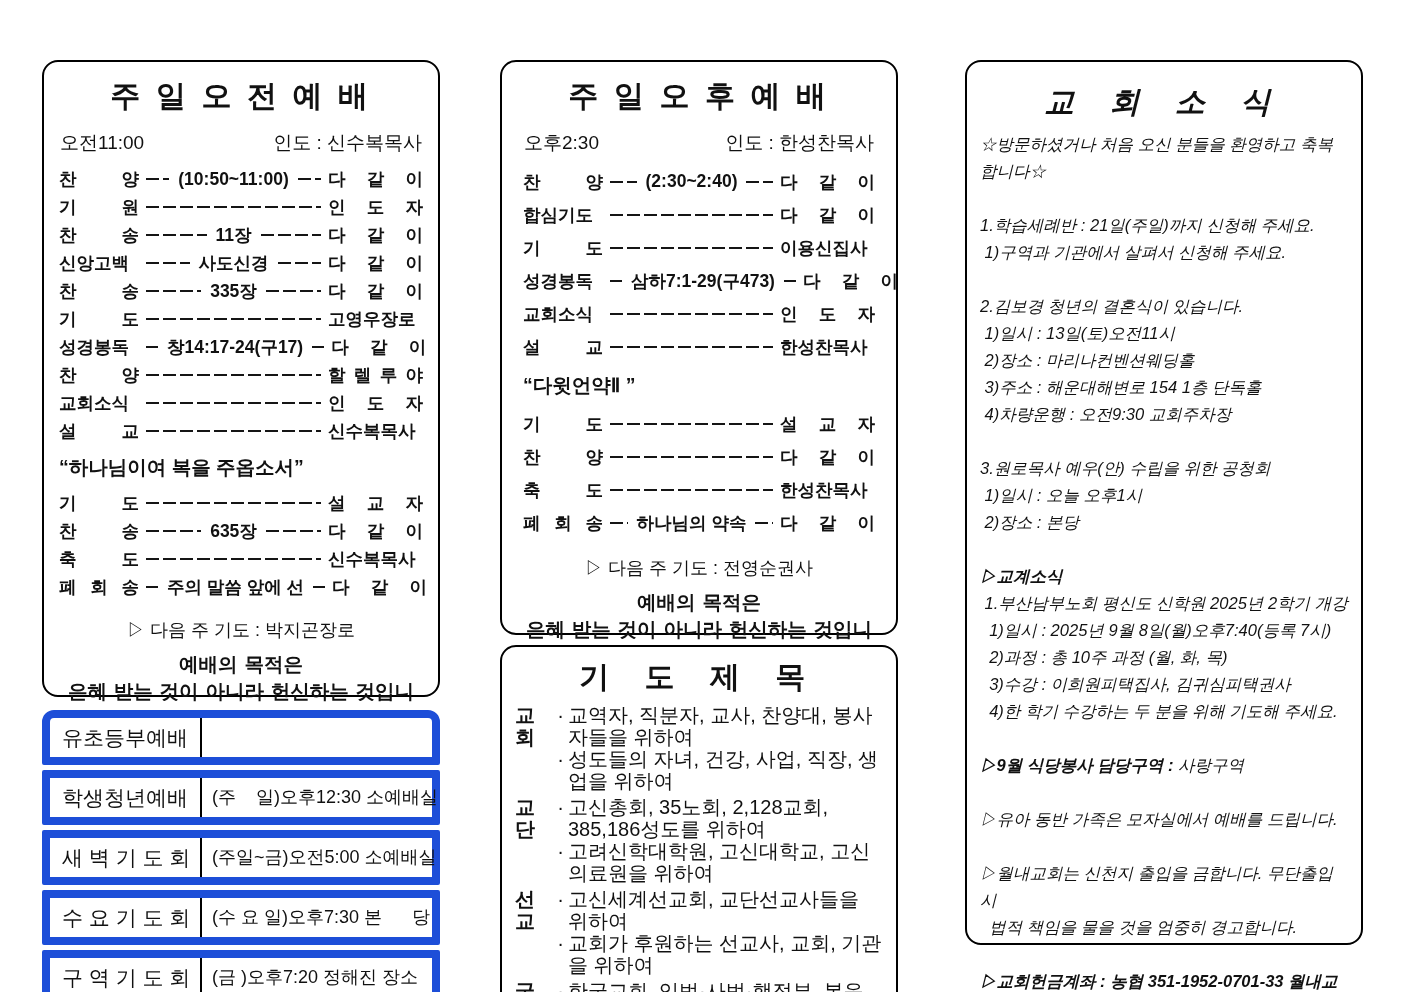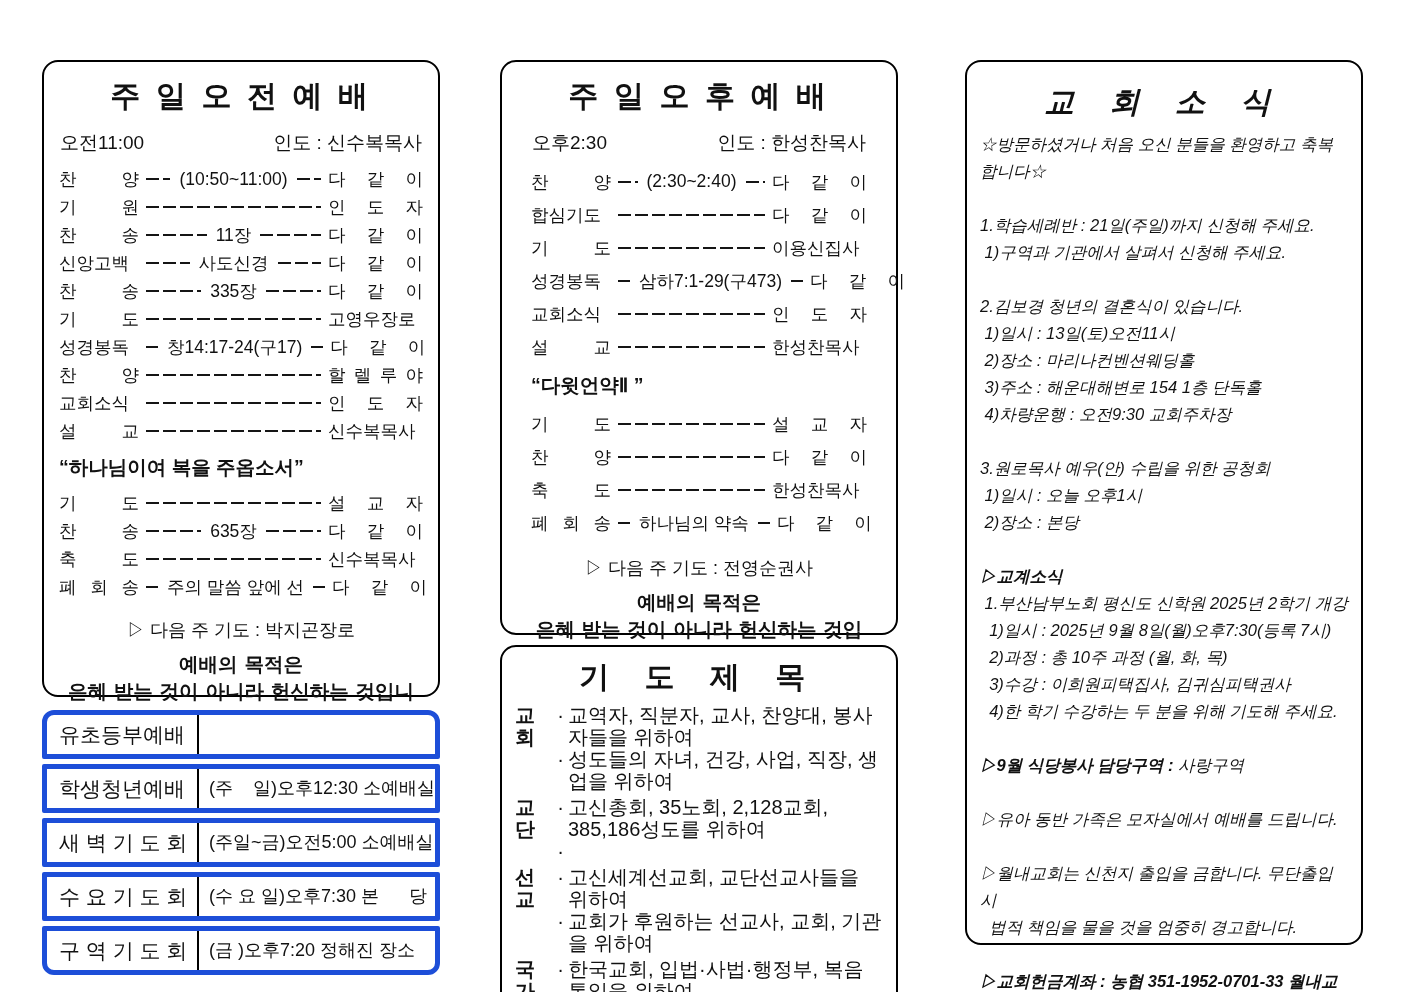--- a/index.html
+++ b/index.html
@@ -5,52 +5,52 @@
   html,body { margin:0; padding:0; background:#fff; }
   .sheet {
     position:relative; width:1403px; height:992px; background:#ffffff;
     font-family:"Liberation Sans", sans-serif; color:#111; overflow:hidden;
   }
   .panel {
     position:absolute; box-sizing:border-box; background:#fff;
     border:2px solid #000; border-radius:16px;
   }
   #p-morning   { left:42px;  top:60px;  width:398px; height:637px; padding:0 15px; }
-  #p-afternoon { left:500px; top:60px;  width:398px; height:575px; padding:0 29px; }
+  #p-afternoon { left:500px; top:60px;  width:398px; height:575px; padding:0 21px; }
   #p-prayer    { left:500px; top:645px; width:398px; height:386px; padding:0 13px; }
   #p-news      { left:965px; top:60px;  width:398px; height:885px; padding:6px 13px;font-style:italic; }
   #p-sched     { position:absolute; left:42px; top:710px; width:398px; height:236px;
                  display:flex; flex-direction:column; gap:5px; box-sizing:border-box; }
 
   .svc-title {
     margin:14px 0 0; text-align:center; font-size:30px; font-weight:bold;
     letter-spacing:0.12em; white-space:pre;
   }
   .wide-title { letter-spacing:0.45em; }
   .svc-timerow {
     display:flex; justify-content:space-between; align-items:flex-start;
     font-size:19px; margin:13px 1px 9px;
   }
-  .rows { display:block; }
+  .rows { display:block;font-weight:bold; }
   .worship-row { display:flex; align-items:center; height:28px; font-size:17.5px; }
   #p-afternoon .worship-row { height:33px; }
   .w-label { flex:0 0 auto; width:80px; text-align:justify; text-align-last:justify; white-space:pre; }
   .w-mid   { flex:0 0 auto; white-space:pre; padding:0 2px; }
   .w-who   { flex:0 0 auto; width:95px; text-align:justify; text-align-last:justify; white-space:pre; }
   .leader  { flex:1 1 auto; min-width:12px; height:2px; align-self:center; margin:0 7px;
              background:repeating-linear-gradient(90deg,#151515 0 13px,transparent 13px 17px); }
   .w-mid:empty { display:none; }
   .w-mid:empty + .leader { display:none; }
 
   .sermon { text-align:left; font-weight:bold; font-size:19.5px; margin:9px 0 8px; white-space:pre; }
   .nextweek { text-align:center; font-size:18px; margin:17px 0 9px; }
   .purpose { text-align:center; font-weight:bold; font-size:19.5px; line-height:27px;
              font-family:"DejaVu Serif", serif; margin-top:4px; }
 
-  .sched-row { flex:1 1 auto; display:flex; box-sizing:border-box; border:5px solid #1d4ed8;
+  .sched-row { flex:1 1 auto; display:flex; box-sizing:border-box; border:8px solid #1d4ed8;
                border-radius:2px; background:#fff; }
   .sched-row:first-of-type { border-radius:12px 12px 2px 2px; }
   .sched-row:last-of-type  { border-radius:2px 2px 12px 12px; }
   .s-name { flex:0 0 auto; width:152px; box-sizing:border-box; border-right:2px solid #000;
             font-size:21px; line-height:39px; padding:0 12px;
             text-align:justify; text-align-last:justify; white-space:pre; }
   .s-detail { flex:1 1 auto; font-size:18px; line-height:39px; padding-left:10px; white-space:pre; }
 
   .prayer-title { margin:10px 0 6px; }
   .pg { margin:2px 0 4px; }
@@ -329,20 +329,21 @@
 
         <div class="pg">
           <div class="pg-row">
             <span class="pg-label">교단</span>
             <span class="pg-bullet">·</span>
             <span class="pg-text">고신총회, 35노회, 2,128교회, 385,186성도를 위하여</span>
           </div>
           <div class="pg-row">
             <span class="pg-label"></span>
             <span class="pg-bullet">·</span>
+            <span class="pg-text">고려신학대학원, 고신대학교, 고신의료원을 위하여</span>
           </div>
         </div>
 
         <div class="pg">
           <div class="pg-row">
             <span class="pg-label">선교</span>
             <span class="pg-bullet">·</span>
             <span class="pg-text">고신세계선교회, 교단선교사들을 위하여</span>
           </div>
           <div class="pg-row">
@@ -430,21 +431,21 @@
 
         <div class="news-line">
           <span class="nl-b">▷교계소식</span><span class="nl-t"></span>
         </div>
 
         <div class="news-line">
           <span class="nl-b"></span><span class="nl-t"> 1.부산남부노회 평신도 신학원 2025년 2학기 개강</span>
         </div>
 
         <div class="news-line">
-          <span class="nl-b"></span><span class="nl-t">  1)일시 : 2025년 9월 8일(월)오후7:30(등록 7시)</span>
+          <span class="nl-b"></span><span class="nl-t">  1)일시 : 2025년 9월 8일(월)오후7:40(등록 7시)</span>
         </div>
 
         <div class="news-line">
           <span class="nl-b"></span><span class="nl-t">  2)과정 : 총 10주 과정 (월, 화, 목)</span>
         </div>
 
         <div class="news-line">
           <span class="nl-b"></span><span class="nl-t">  3)수강 : 이희원피택집사, 김귀심피택권사</span>
         </div>
 

